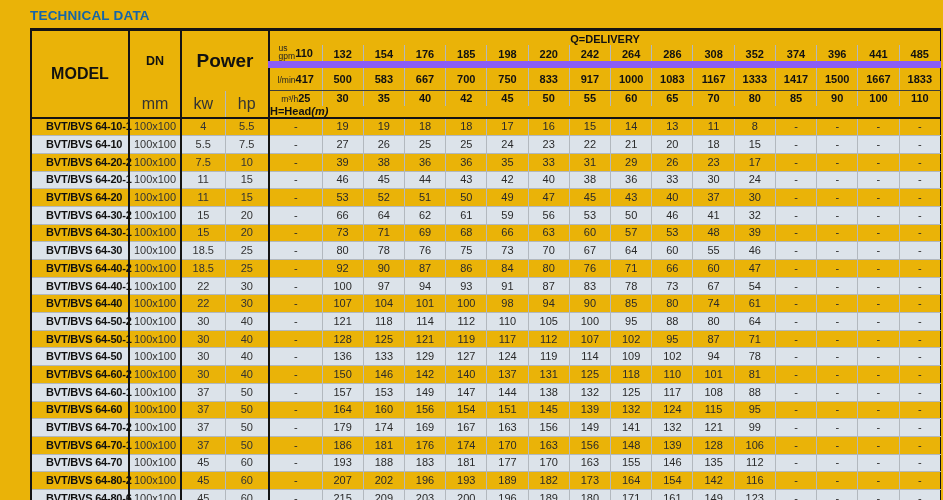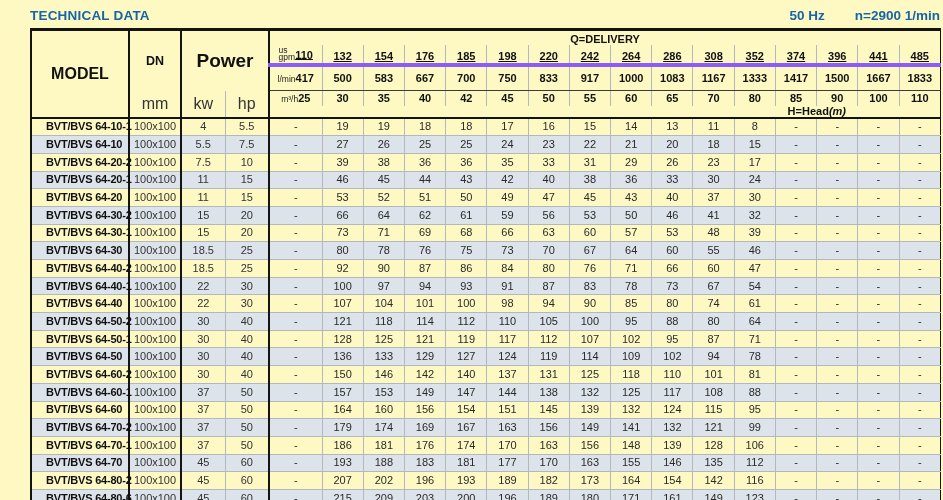--- a/index.html
+++ b/index.html
@@ -1,21 +1,21 @@
 <!DOCTYPE html>
 <html><head>
 <meta charset="utf-8">
 <style>
   html,body { margin:0; padding:0; background:#fff; }
   body {
     width:943px; height:500px; position:relative; overflow:hidden;
     font-family:"Liberation Sans", sans-serif;
     -webkit-font-smoothing:antialiased;
   }
-  .page { position:absolute; inset:0; background:#fef9c3; }
+  .page { position:absolute; inset:0; background:#eab308; }
 
   
   .topbar {
     position:absolute; left:30px; right:3px; top:6px; height:18px;
     display:flex; justify-content:space-between; align-items:center;
   }
   .title { font-size:13.5px; font-weight:bold; color:var(--accent); letter-spacing:0.2px; }
   .topbar-right { display:flex; gap:30px; font-size:13.5px; font-weight:bold; color:var(--accent); }
 
   
@@ -33,27 +33,27 @@
   .dsep { border-left:1px solid #b2b8be; }
 
   
   th { font-weight:bold; color:#111; }
   .model-h { font-size:16px; text-align:center; vertical-align:middle; }
   .dn-h    { font-size:12.5px; text-align:center; vertical-align:middle; }
   .power-h { font-size:19px; text-align:center; vertical-align:middle; }
   tr.r-qdel { height:15px; }
   .qdel { font-size:11px; text-align:center; vertical-align:bottom; line-height:12px; }
   tr.r-gpm { height:20px; }
-  .r-gpm th.dcol { vertical-align:bottom; padding-bottom:1px; border-bottom:4px solid #8b5cf6;text-decoration:underline; }
+  .r-gpm th.dcol { vertical-align:bottom; padding-bottom:1px; border-bottom:7px solid #8b5cf6; }
   tr.r-lmin { height:26px; }
   .r-lmin th.dcol { vertical-align:middle; border-bottom:1px solid #3c3c3c; }
   tr.r-m3h { height:15px; }
   .r-m3h th.dcol { vertical-align:middle; }
   tr.r-head { height:12px; }
-  .headm { font-size:11px; text-align:right; vertical-align:top; line-height:11px; padding-right:94px; }
+  .headm { font-size:11px; text-align:left; vertical-align:top; line-height:11px; padding-right:94px; }
   .headm i { font-style:italic; }
   th.dcol { font-size:11px; text-align:center; white-space:nowrap; }
   th.dcol b { font-size:11px; }
   .unit-th { font-size:16px; font-weight:normal; color:#333; text-align:center; vertical-align:middle; }
   .ulbl { font-weight:normal; font-size:8.5px; color:#222; }
   .ulbl.two { display:inline-block; text-align:left; line-height:7.5px; vertical-align:-2px; }
   .ulbl.two span { display:block; }
 
   
   tbody td {
@@ -69,24 +69,20 @@
   .pw-cell { color:#333; }
   .dval { color:#2a2a2a; }
 </style>
 </head>
 <body style="--accent: #1565a8; --stripe: #dce3ea;">
 
 <div class="page">
 
   <div class="topbar">
     <div class="title">TECHNICAL DATA</div>
-    <div class="topbar-right">
-      <span>50 Hz</span>
-      <span>n=2900 1/min</span>
-    </div>
   </div>
 
   <table class="tech">
     <colgroup>
       <col style="width:98px">
         <col style="width:52px">
         <col style="width:44px">
         <col style="width:44px">
       <col style="width:53px">
       <col span="15">

